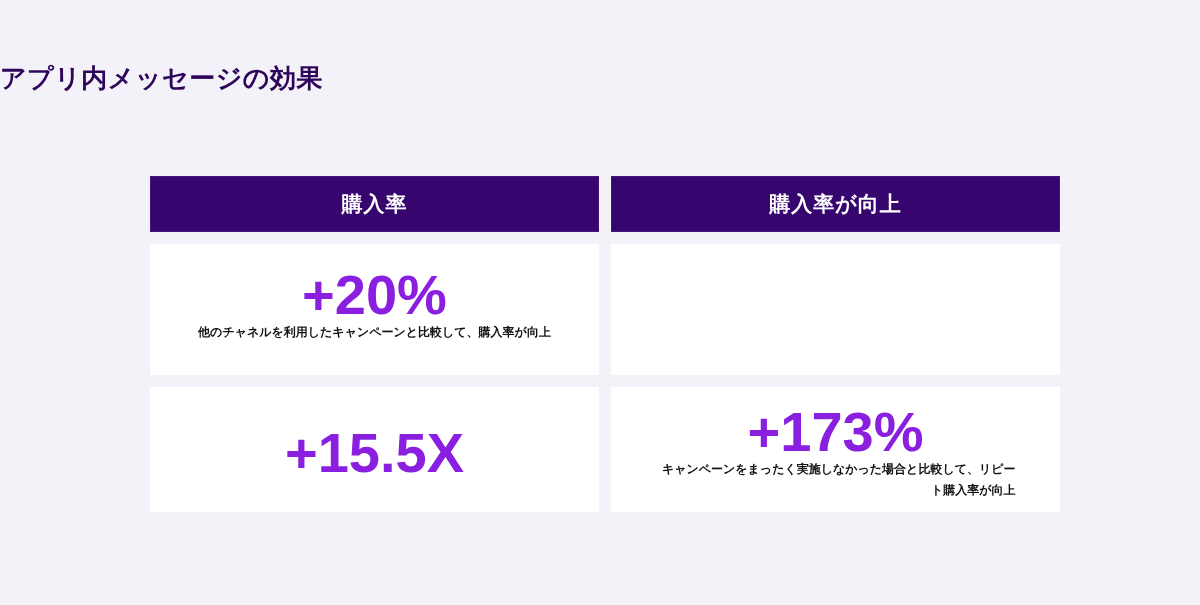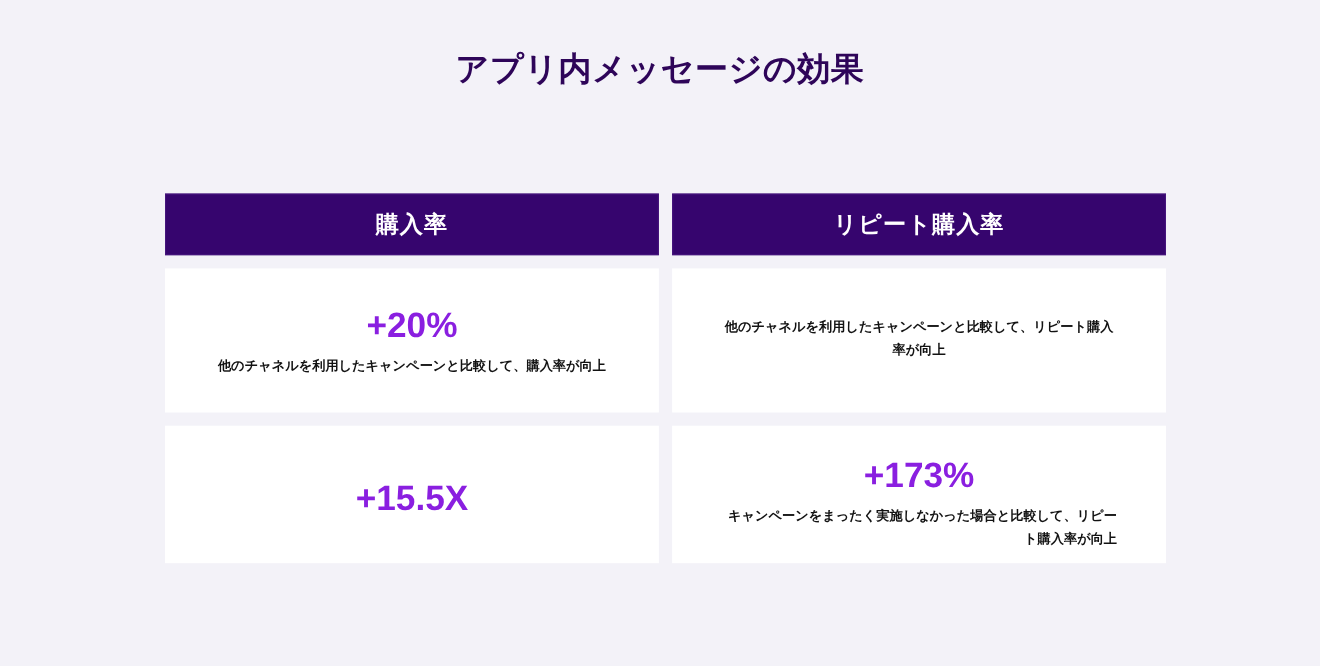--- a/index.html
+++ b/index.html
@@ -17,25 +17,24 @@
   .infographic {
     width: 1200px;
     height: 605px;
     box-sizing: border-box;
     position: relative;
     background: #f3f2f8;
   }
 
   .page-title {
     position: absolute;
-    top: 44px;
+    top: 58px;
     left: 0;
     width: 1200px;
-    text-align: center;
-    font-size: 30px;
+    font-size: 26px;
     font-weight: bold;
     color: #2e0559;
     letter-spacing: 0.5px;
     line-height: 40px;
   }
 
   .grid {
     position: absolute;
     left: 150px;
     top: 176px;
@@ -85,21 +84,21 @@
     padding: 10px 28px 14px;
   }
 
   .stat-card.row-two {
     height: 125px;
     padding: 22px 22px 12px;
     text-align: right;
   }
 
   .stat-value {
-    font-size: 32px;
+    font-size: 56px;
     font-weight: bold;
     color: #8a1fe0;
     line-height: 46px;
     letter-spacing: 0px;
     margin-bottom: 4px;
   }
 
   .stat-desc {
     font-size: 12px;
     font-weight: bold;
@@ -115,34 +114,33 @@
 
   <div class="page-title">アプリ内メッセージの効果</div>
 
   <div class="grid">
 
     <div class="grid-row">
       <div class="col">
         <div class="col-header">購入率</div>
       </div>
       <div class="col">
-        <div class="col-header">リピート購入率</div>
+        <div class="col-header">購入率が向上</div>
       </div>
     </div>
 
     <div class="grid-row">
       <div class="col">
         <div class="stat-card row-one">
           <div class="stat-value">+20%</div>
           <div class="stat-desc">他のチャネルを利用したキャンペーンと比較して、購入率が向上</div>
         </div>
       </div>
       <div class="col">
         <div class="stat-card row-one">
-          <div class="stat-desc">他のチャネルを利用したキャンペーンと比較して、リピート購入率が向上</div>
         </div>
       </div>
     </div>
 
     <div class="grid-row">
       <div class="col">
         <div class="stat-card row-two">
           <div class="stat-value">+15.5X</div>
         </div>
       </div>

